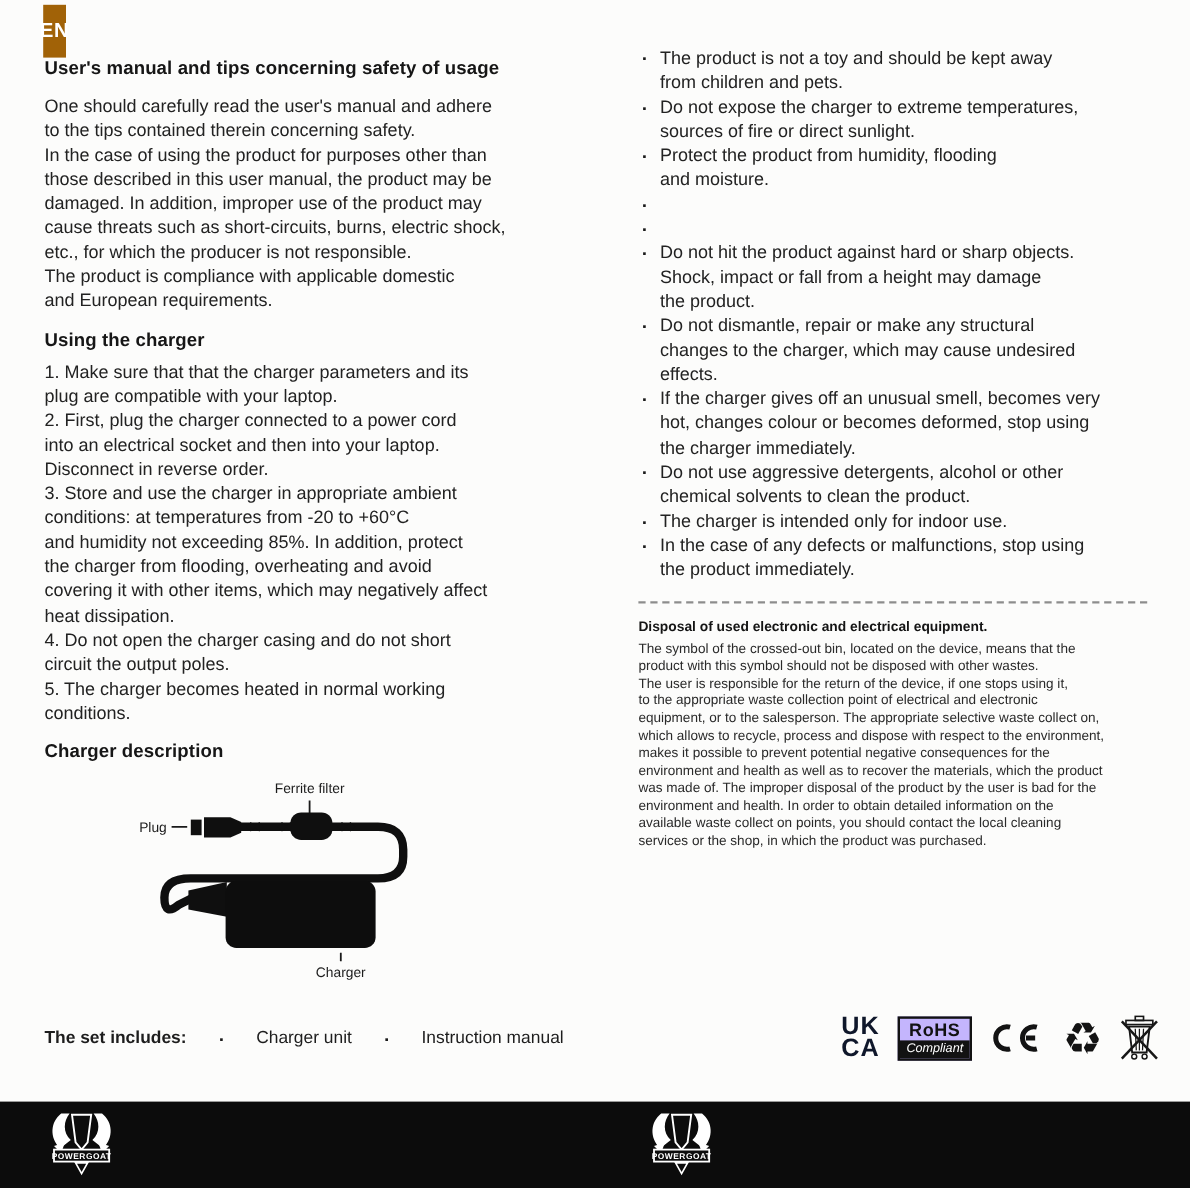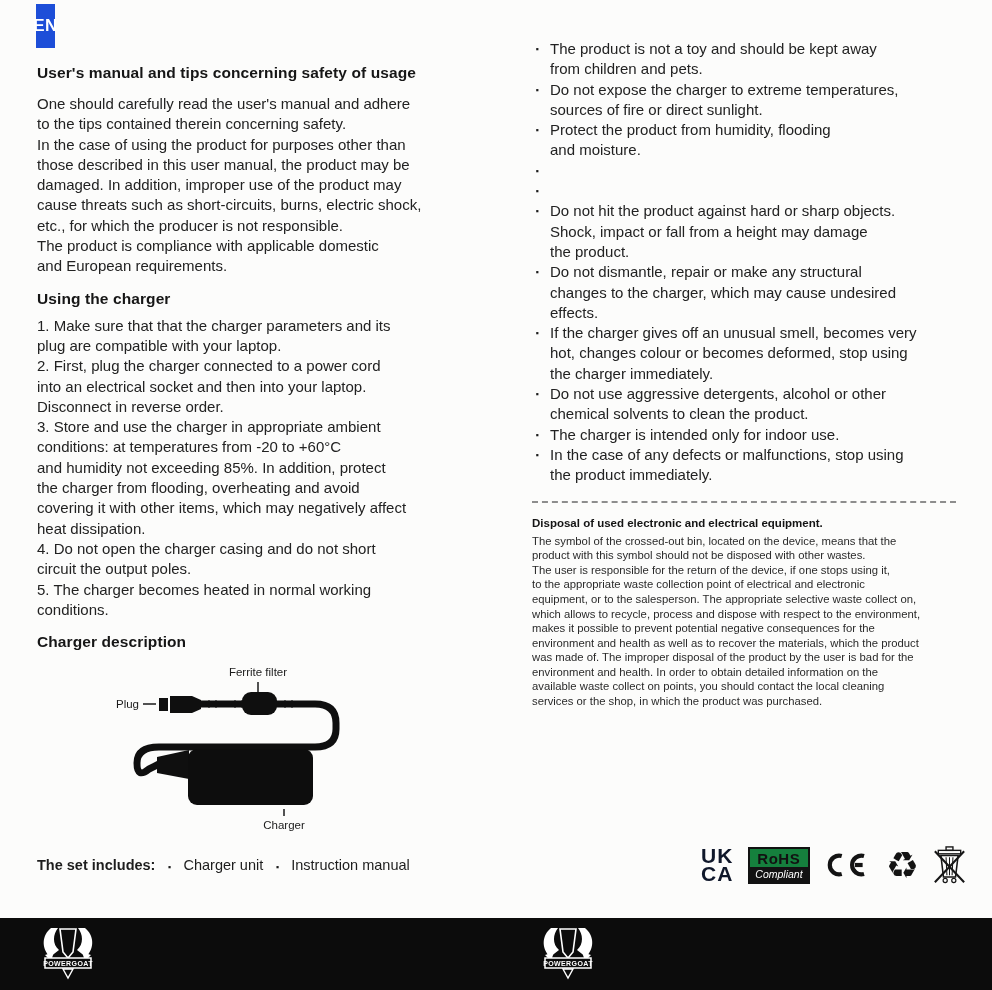--- a/index.html
+++ b/index.html
@@ -1,24 +1,24 @@
 <!DOCTYPE html>
 <html><head>
 <meta charset="utf-8">
 <style>
   * { margin:0; padding:0; box-sizing:border-box; }
   html,body { width:992px; height:990px; }
   body { font-family:"Liberation Sans","DejaVu Sans",sans-serif; background:#e9e9e7; }
   .page { position:relative; width:992px; height:990px; background:#fcfcfb; overflow:hidden; color:#1f1f1f; }
 
   .lang-badge { position:absolute; left:36px; top:4px; width:19px; height:44px;
-    background:#1d4ed8; color:#fff; font-weight:bold; font-size:17px;
+    background:#a16207; color:#fff; font-weight:bold; font-size:17px;
     display:flex; align-items:center; justify-content:center; letter-spacing:.5px; }
 
-  .col { position:absolute; top:64px; }
+  .col { position:absolute; top:49px; }
   .col-left  { left:37px;  width:445px; }
   .col-right { left:532px; top:32px; width:452px; }
 
   h2.sec { font-size:15.5px; font-weight:bold; color:#161616; letter-spacing:.1px; }
   .body-text { font-size:15px; line-height:20.3px; white-space:pre-line; color:#222; }
   .mt-intro { margin-top:12px; }
   .mt-sec   { margin-top:13px; }
   .mt-body  { margin-top:8px;  }
 
   
@@ -31,28 +31,28 @@
 
   .disposal-title { margin-top:14px; font-size:11.5px; font-weight:bold; color:#141414; }
   .disposal-text  { margin-top:5px; font-size:11.3px; line-height:14.6px; white-space:pre-line; color:#2a2a2a; }
 
   
   .diagram { margin-top:6px; display:block; }
   .diagram text { font-family:"Liberation Sans",sans-serif; fill:#1c1c1c; }
 
   
   .set-line { position:absolute; left:37px; top:857px; font-size:14.5px; color:#1d1d1d;
-    display:flex; align-items:baseline; gap:9px; }
+    display:flex; align-items:baseline; gap:24px; }
   .set-label { font-weight:bold; }
   .set-line .blt { line-height:18px; }
 
   
   .marks { position:absolute; left:701px; top:846px; display:flex; align-items:center; gap:15px; }
   .ukca { font-weight:800; font-size:21px; line-height:.86; letter-spacing:1px; color:#0f172a; }
-  .rohs { border:2px solid #121212; background:#15803d; }
+  .rohs { border:2px solid #121212; text-align:center; background:#c4b5fd; }
   .rohs-top { font-weight:bold; font-size:15px; padding:1px 7px 0; color:#121212; letter-spacing:.5px; }
   .rohs-bottom { background:#121212; color:#fff; font-size:10.5px; font-style:italic; padding:1px 5px 2px; }
   .ce-svg { display:block; }
   .recycle { font-family:"DejaVu Sans",sans-serif; font-size:37px; line-height:1; color:#131313; }
   .weee-svg { display:block; }
 
   
   .footer-bar { position:absolute; left:0; bottom:0; width:992px; height:72px; background:#0c0c0c; }
   .goat { position:absolute; top:7px; }
   .goat-1 { left:38px; } .goat-2 { left:538px; }

